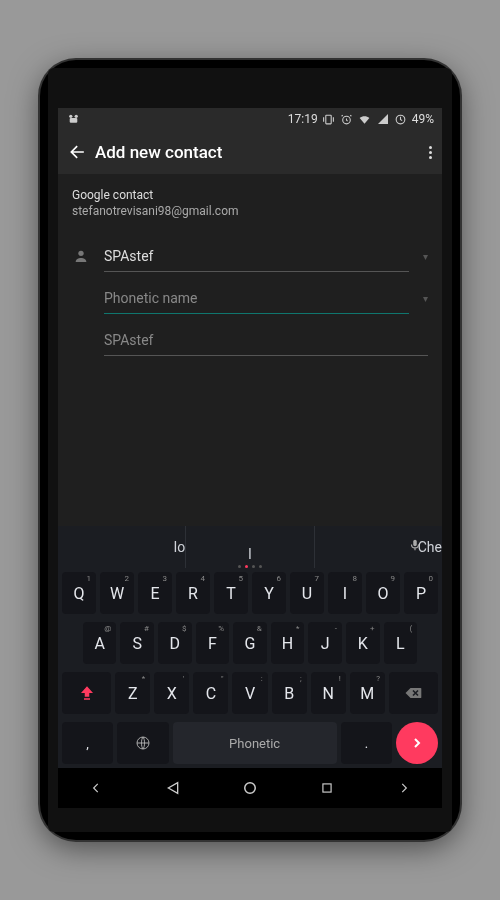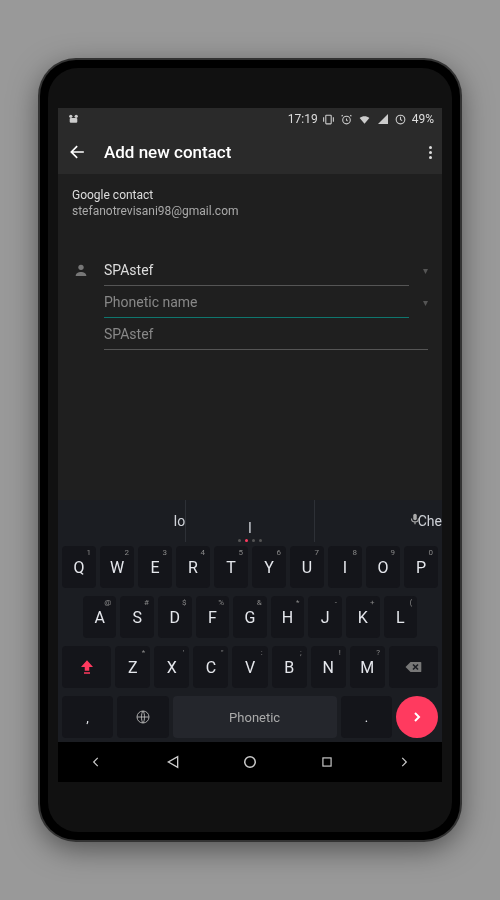--- a/index.html
+++ b/index.html
@@ -1,31 +1,31 @@
 <!DOCTYPE html>
 <html><head>
 <meta charset="utf-8">
 <style>
 *{margin:0;padding:0;box-sizing:border-box;font-family:Roboto,Arial,sans-serif;-webkit-font-smoothing:antialiased}
 body{background:#999;width:500px;height:900px;display:flex;align-items:center;justify-content:center}
 .phone{width:420px;height:780px;background:#000;border-radius:36px;padding:8px;box-shadow:0 0 0 2px #333,0 8px 30px rgba(0,0,0,.5)}
-.phone-inner{width:100%;height:100%;background:#111;border-radius:30px;padding:40px 10px 50px;position:relative}
+.phone-inner{width:100%;height:100%;background:#111;border-radius:6px;padding:40px 10px 24px;position:relative}
 .screen{width:100%;height:100%;background:#2a2a2a;color:#fff;display:flex;flex-direction:column;overflow:hidden}
 .statusbar{height:22px;display:flex;align-items:center;justify-content:space-between;padding:0 8px;font-size:12px;color:#ddd;background:#2a2a2a}
 .sb-right{display:flex;align-items:center;gap:4px}
 .sb-icon{width:14px;height:14px;display:inline-flex;align-items:center;justify-content:center}
-.appbar{height:44px;display:flex;align-items:center;padding:0 10px;background:#2a2a2a;gap:16px}
+.appbar{height:44px;display:flex;align-items:center;padding:0 10px;background:#2a2a2a;gap:7px}
 .appbar .title{font-size:17px;font-weight:500}
 .appbar .spacer{flex:1}
 .dots{display:flex;flex-direction:column;gap:2px}
 .dots i{width:3px;height:3px;background:#ddd;border-radius:50%}
 .body{flex:1;background:#1f1f1f;padding:14px 14px 0}
 .acct-label{font-size:12px;color:#ddd;margin-bottom:2px}
-.acct-email{font-size:12px;color:#aaa;margin-bottom:36px}
-.field{display:flex;align-items:center;gap:14px;}
+.acct-email{font-size:12px;color:#aaa;margin-bottom:22px}
+.field{display:flex;align-items:center;gap:14px;margin-bottom:10px}
 .field .ico{width:18px;display:flex;justify-content:center;color:#777}
 .input-wrap{flex:1;border-bottom:1px solid #555;padding:6px 0;position:relative}
 .input-wrap.active{border-bottom:1px solid #0f766e}
 .field .val{color:#ddd;font-size:14px}
 .field .ph{color:#888;font-size:14px}
 .chev{color:#555;font-size:10px}
 .kbd-area{background:#1b1d22;color:#cfd2d8}
 .suggest{display:flex;height:42px}
 .sug{flex:1;display:flex;align-items:center;justify-content:flex-end;font-size:14px;position:relative}
 .sug+.sug{border-left:1px solid #2d3036}

